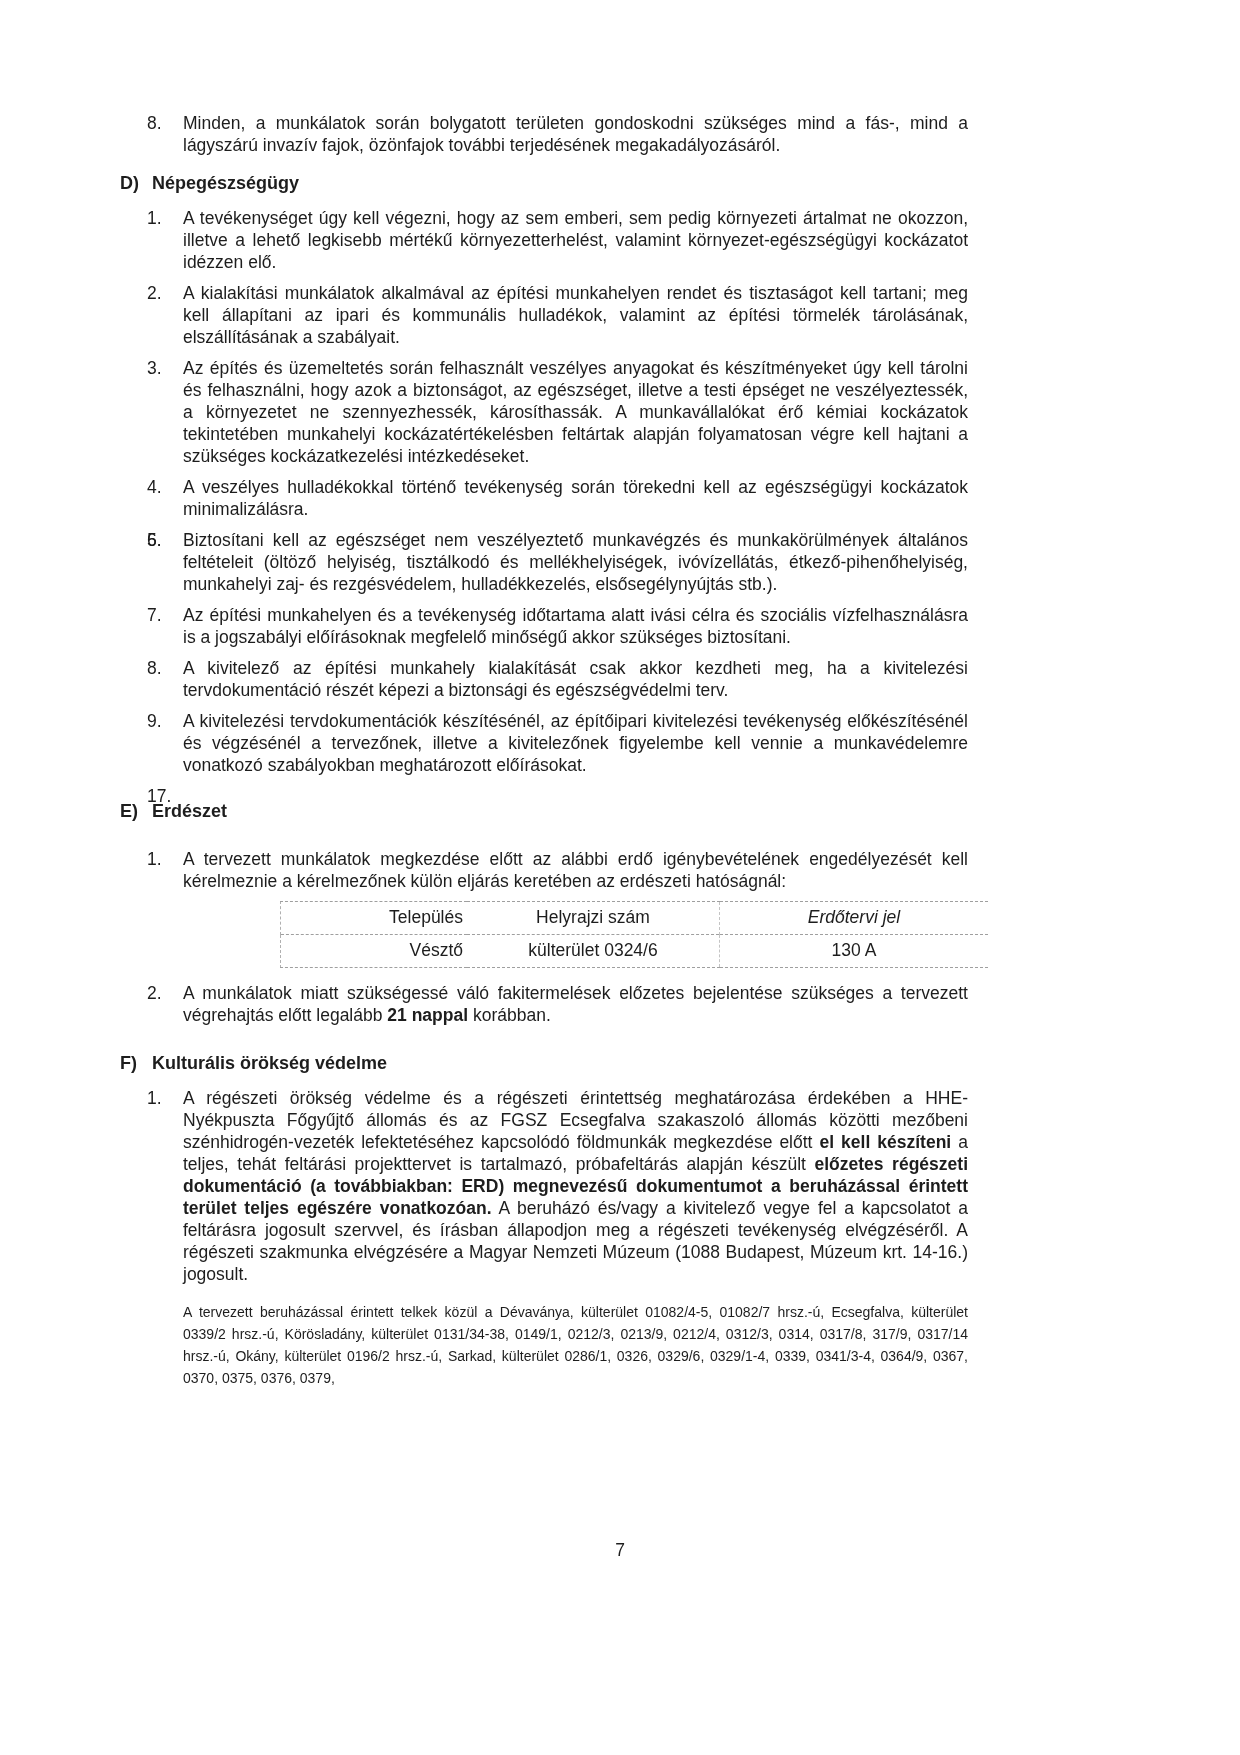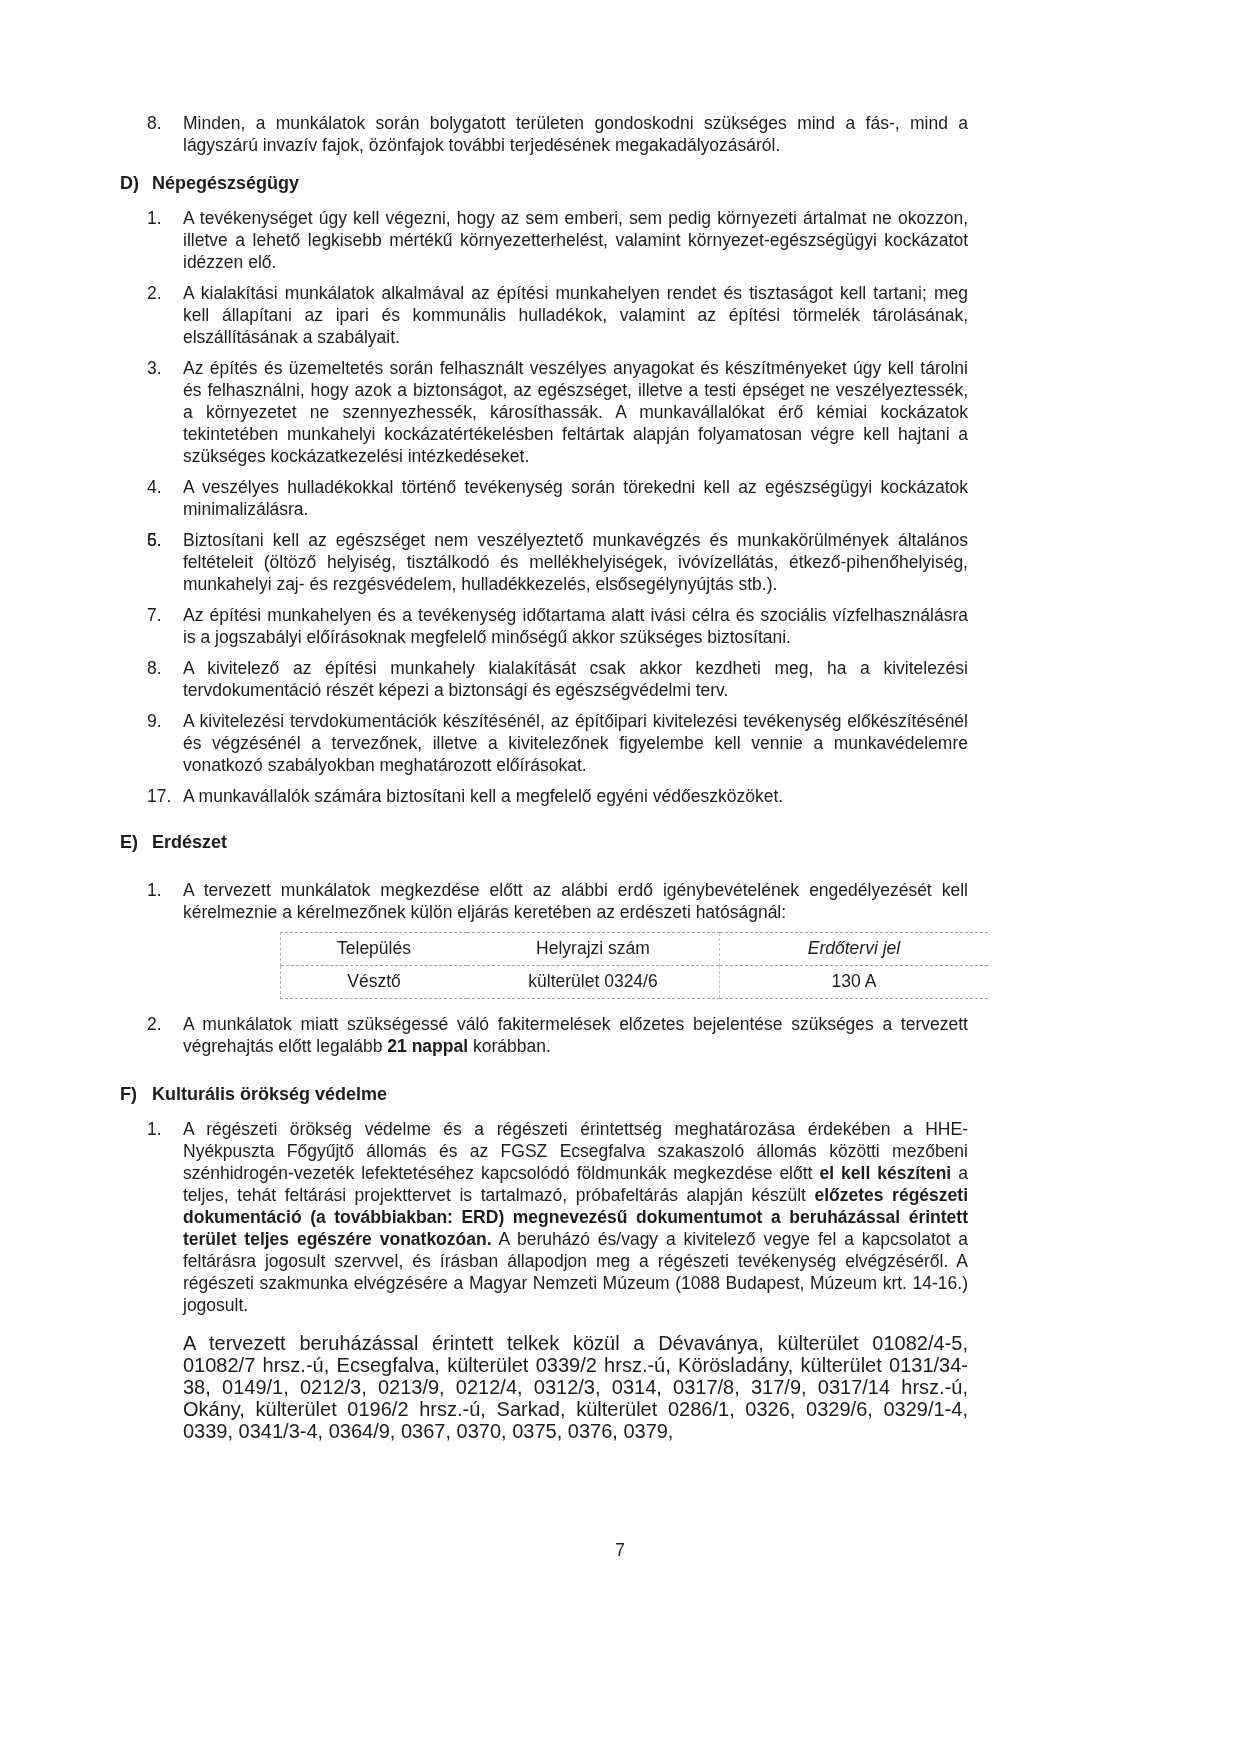--- a/index.html
+++ b/index.html
@@ -11,30 +11,30 @@
     color:#1d1d1d;
     box-sizing:border-box;
     padding:112px 272px 0 120px;
     overflow:hidden;
   }
   .content{position:relative;margin-left:63px;width:785px;}
   .item{position:relative;margin-bottom:9px;font-size:17.5px;line-height:22px;text-align:justify;}
   .item .num{position:absolute;left:-36px;top:0;width:34px;text-align:left;white-space:nowrap;}
   .section-heading{position:relative;margin:16px 0 13px -31px;font-weight:bold;font-size:18px;line-height:22px;}
   .section-heading .letter{position:absolute;left:-32px;top:0;}
-  .para{margin:16px 0 9px 0;font-size:20px;line-height:22px;text-align:justify;}
+  .para{margin:16px 0 9px 0;font-size:14px;line-height:22px;text-align:justify;}
   .bold{font-weight:bold;}
   .forest-table{margin:9px 0 14px 97px;border-collapse:collapse;table-layout:fixed;width:682px;}
   .forest-table td{
     font-size:17.5px;line-height:21px;text-align:center;
     padding:5px 4px 6px 4px;
     border-top:1px dashed #9f9f9f;
   }
   .forest-table tr:last-child td{border-bottom:1px dashed #9f9f9f;}
-  .forest-table td:first-child{border-left:1px dashed #b0b0b0;}
+  .forest-table td:first-child{border-left:1px dashed #b0b0b0;text-align:right;}
   .forest-table td.c3{border-left:1px dashed #c4c4c4;}
   .forest-table .data td{font-weight:normal;}
   .col1{width:178px;}.col2{width:244px;}.col3{width:260px;font-style:italic;}
   .page-number{position:absolute;left:0;top:1540px;width:1240px;text-align:center;font-size:17.5px;color:#1d1d1d;}
 </style>
 </head>
 <body>
 
 <div class="page">
   <div class="content">
@@ -79,21 +79,20 @@
     <div class="item">
       <span class="num">8.</span>
       <span>A kivitelező az építési munkahely kialakítását csak akkor kezdheti meg, ha a kivitelezési tervdokumentáció részét képezi a biztonsági és egészségvédelmi terv.</span>
     </div>
     <div class="item">
       <span class="num">9.</span>
       <span>A kivitelezési tervdokumentációk készítésénél, az építőipari kivitelezési tevékenység előkészítésénél és végzésénél a tervezőnek, illetve a kivitelezőnek figyelembe kell vennie a munkavédelemre vonatkozó szabályokban meghatározott előírásokat.</span>
     </div>
     <div class="item">
       <span class="num">17.</span>
-      <span>A munkavállalók számára biztosítani kell a megfelelő egyéni védőeszközöket.</span>
     </div>
 
     <div class="section-heading" style="margin-top:24px;margin-bottom:26px;">
       <span class="letter">E)</span>
       <span>Erdészet</span>
     </div>
 
     <div class="item">
       <span class="num">1.</span>
       <span>A tervezett munkálatok megkezdése előtt az alábbi erdő igénybevételének engedélyezését kell kérelmeznie a kérelmezőnek külön eljárás keretében az erdészeti hatóságnál:</span>

